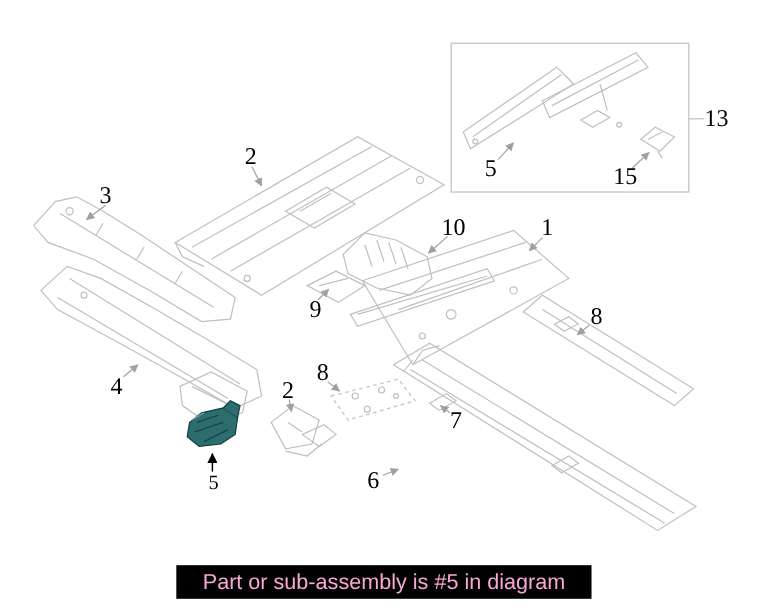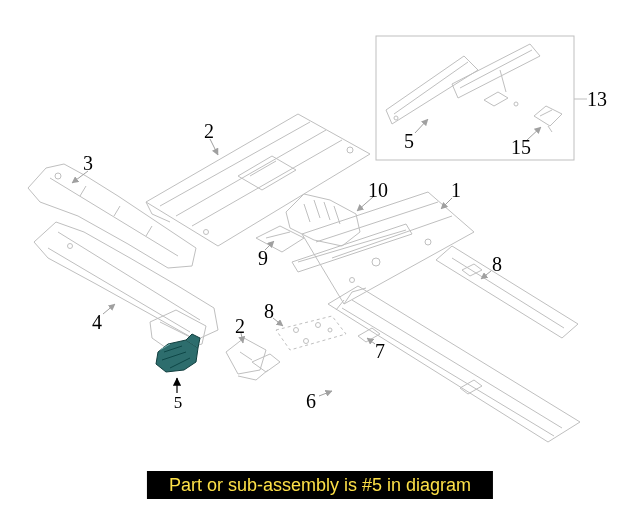--- a/index.html
+++ b/index.html
@@ -10,21 +10,21 @@
   .stage{position:absolute;inset:0;}
   svg.artwork{position:absolute;left:0;top:0;}
   .part-label{
     position:absolute;transform:translate(-50%,-50%);
     font-family:"Liberation Serif",serif;font-size:20px;color:#000000;
     user-select:none;line-height:1;cursor:pointer;
   }
   .part-label.highlight{color:#000000;font-size:17px;}
   .banner{
     position:absolute;left:50%;bottom:13px;transform:translateX(-50%);
-    background:#000000;color:#fde047;text-align:center;
+    background:#000000;color:#f9a8d4;text-align:center;
     padding:3px 22px;white-space:nowrap;
   }
   .banner-line{font-size:18px;line-height:22px;}
 </style>
 </head>
 <body>
 
 <div class="stage">
 
   <svg class="artwork" width="640" height="512" viewBox="0 0 640 512" xmlns="http://www.w3.org/2000/svg">

